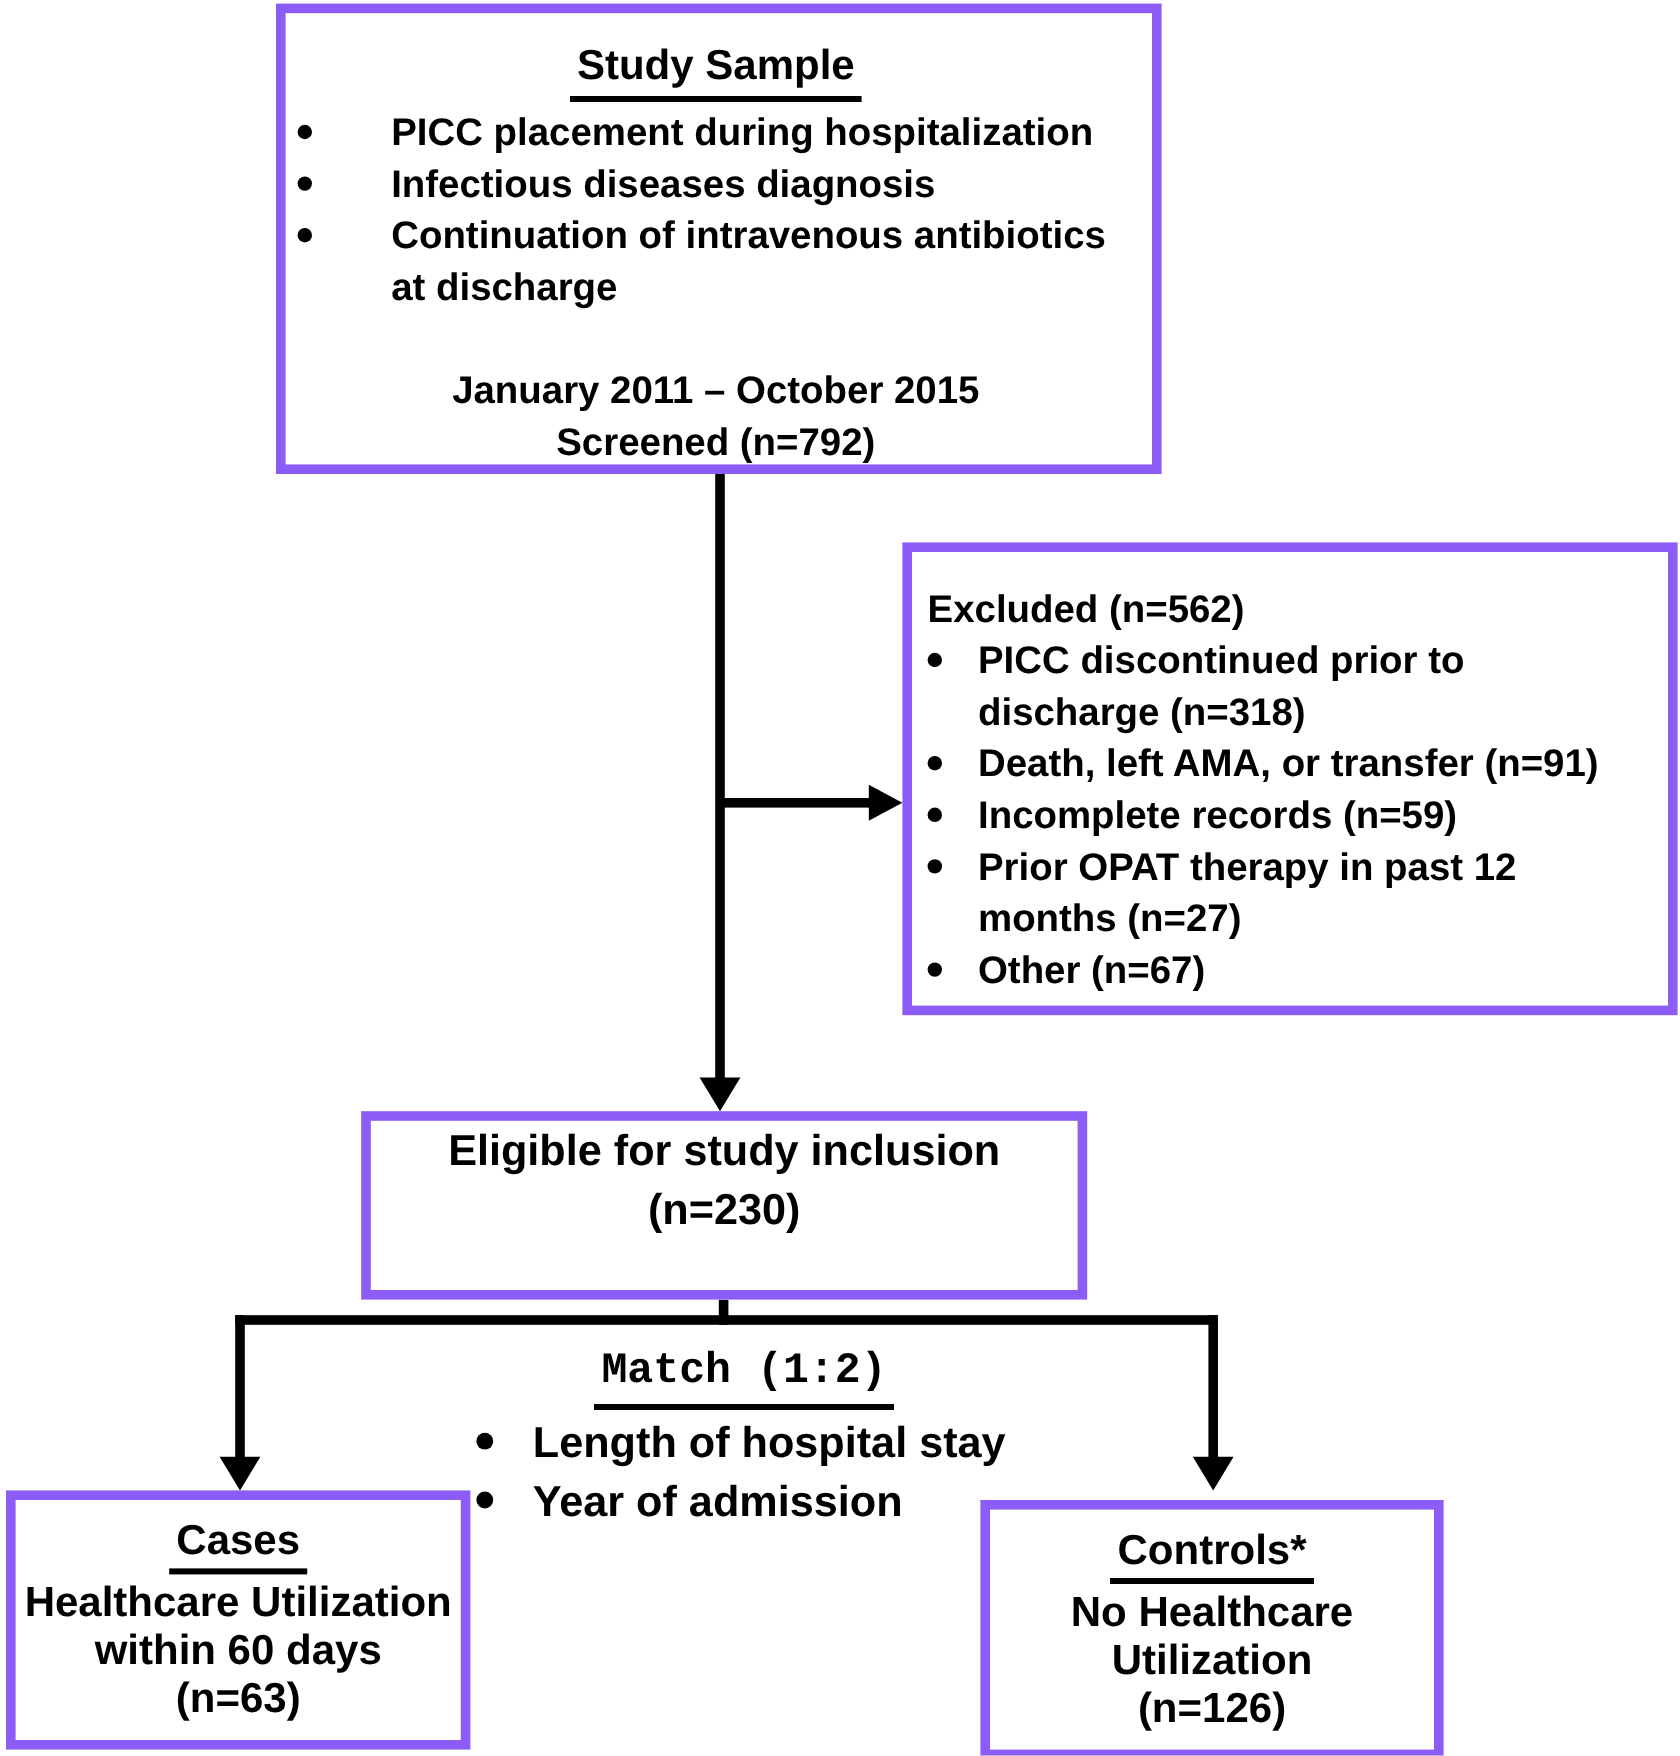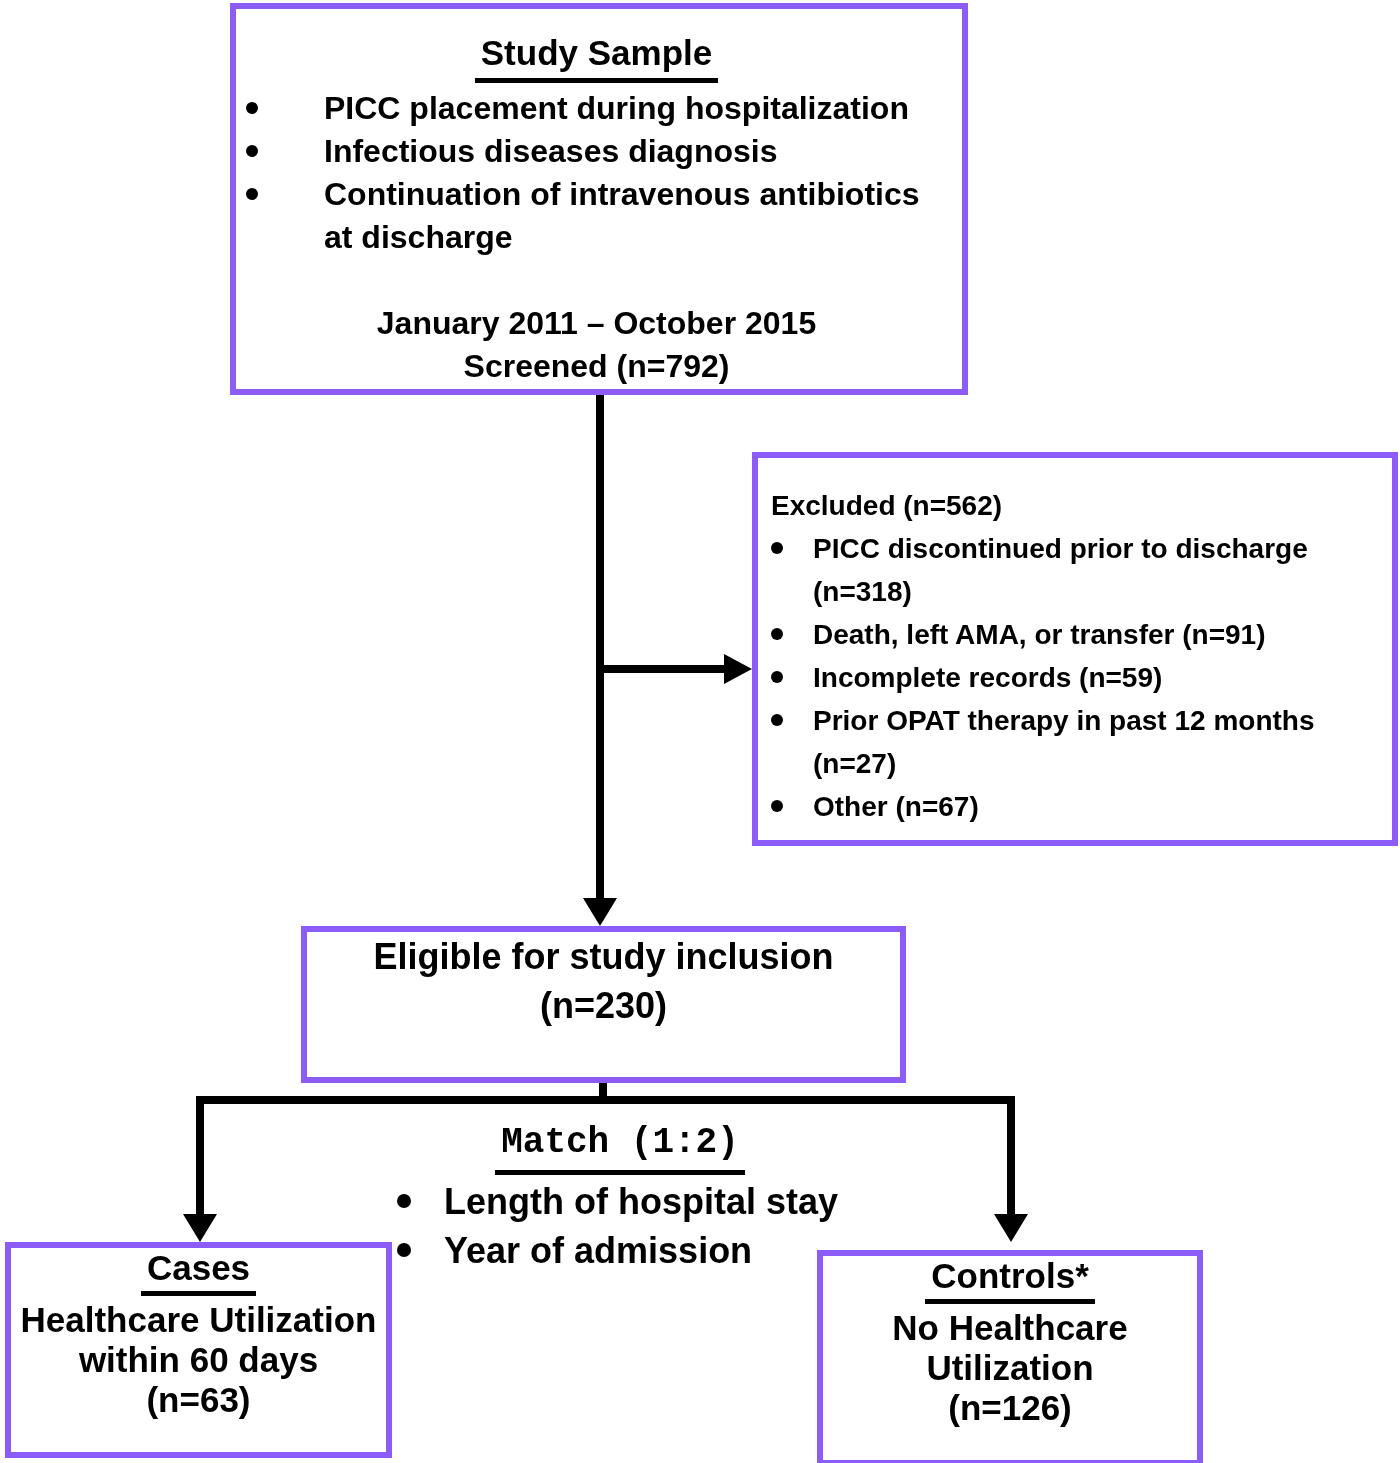--- a/index.html
+++ b/index.html
@@ -11,21 +11,21 @@
     width: 1400px;
     height: 1463px;
     position: relative;
     font-family: "Liberation Sans", "DejaVu Sans", sans-serif;
     font-weight: 700;
     color: #000000;
     overflow: hidden;
   }
   .box {
     position: absolute;
-    border: 6px solid #8b5cf6;
+    border: 8px solid #8b5cf6;
     background: #ffffff;
     box-sizing: border-box;
   }
   .line {
     position: absolute;
     background: #000000;
   }
   .arrow-down {
     position: absolute;
     width: 0; height: 0;
@@ -72,21 +72,21 @@
     font-size: 32px; line-height: 43px;
     padding: 22px 10px 0 5px;
   }
   #study-box .title-row { line-height: 44px; font-size: 35px; margin-bottom: 4px; }
   #study-box .spacer { height: 43px; }
 
   
   #excluded-box {
     left: 752px; top: 452px;
     width: 646px; height: 394px;
-    font-size: 28px; line-height: 43px;
+    font-size: 32px; line-height: 43px;
     padding: 26px 21px 0 13px;
   }
   #excluded-box .ex-title { line-height: 43px; }
 
   
   #eligible-box {
     left: 301px; top: 926px;
     width: 605px; height: 157px;
     font-size: 36px; line-height: 49px;
     display: flex; flex-direction: column;
@@ -101,20 +101,21 @@
     font-size: 36px; line-height: 49px;
     padding-top: 6px;
   }
   #match-block .title-row { margin-bottom: 2px; font-family: Liberation Mono, monospace; }
   #match-block ul.bullets li { padding-left: 12px; }
   #match-block .dot { width: 14px; height: 14px; margin: 17px 33px 0 0; }
 
   
   #cases-box, #controls-box {
     font-size: 35px; line-height: 40px;
+    padding-top: 14px;
     text-align: center;
   }
   #cases-box {
     left: 5px; top: 1242px;
     width: 387px; height: 216px;
   }
   #controls-box {
     left: 817px; top: 1250px;
     width: 386px; height: 216px;
   }

